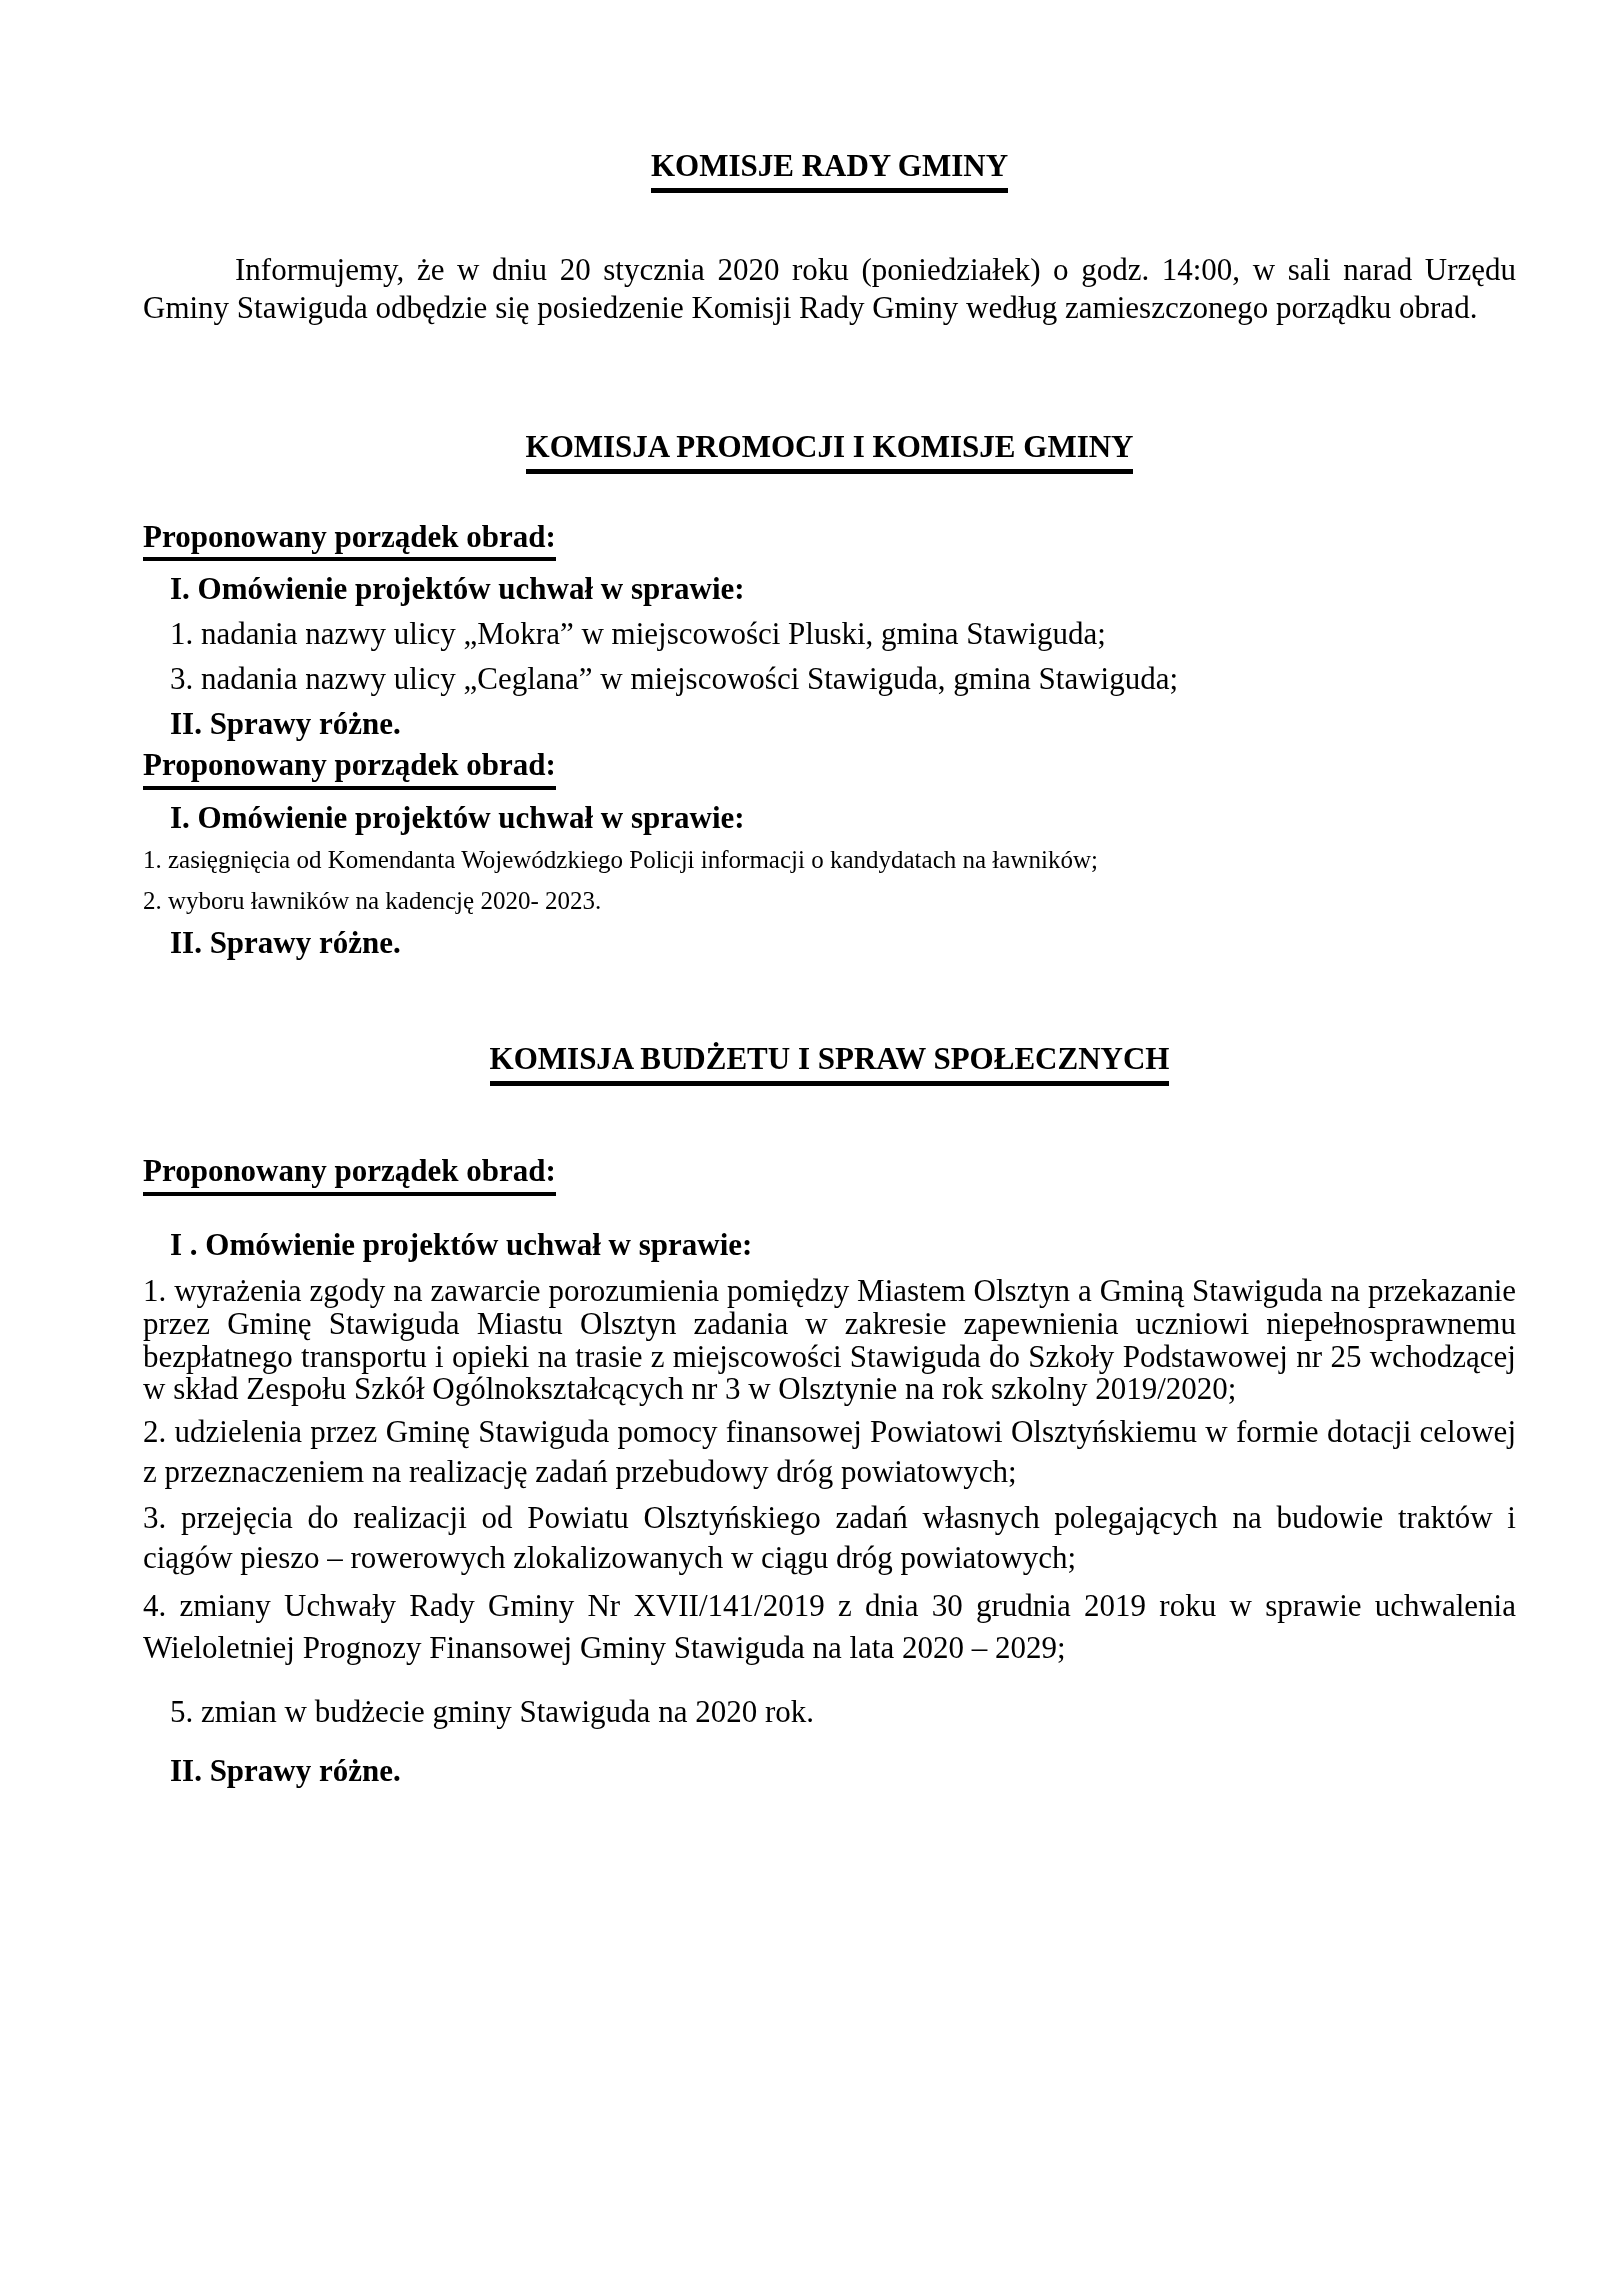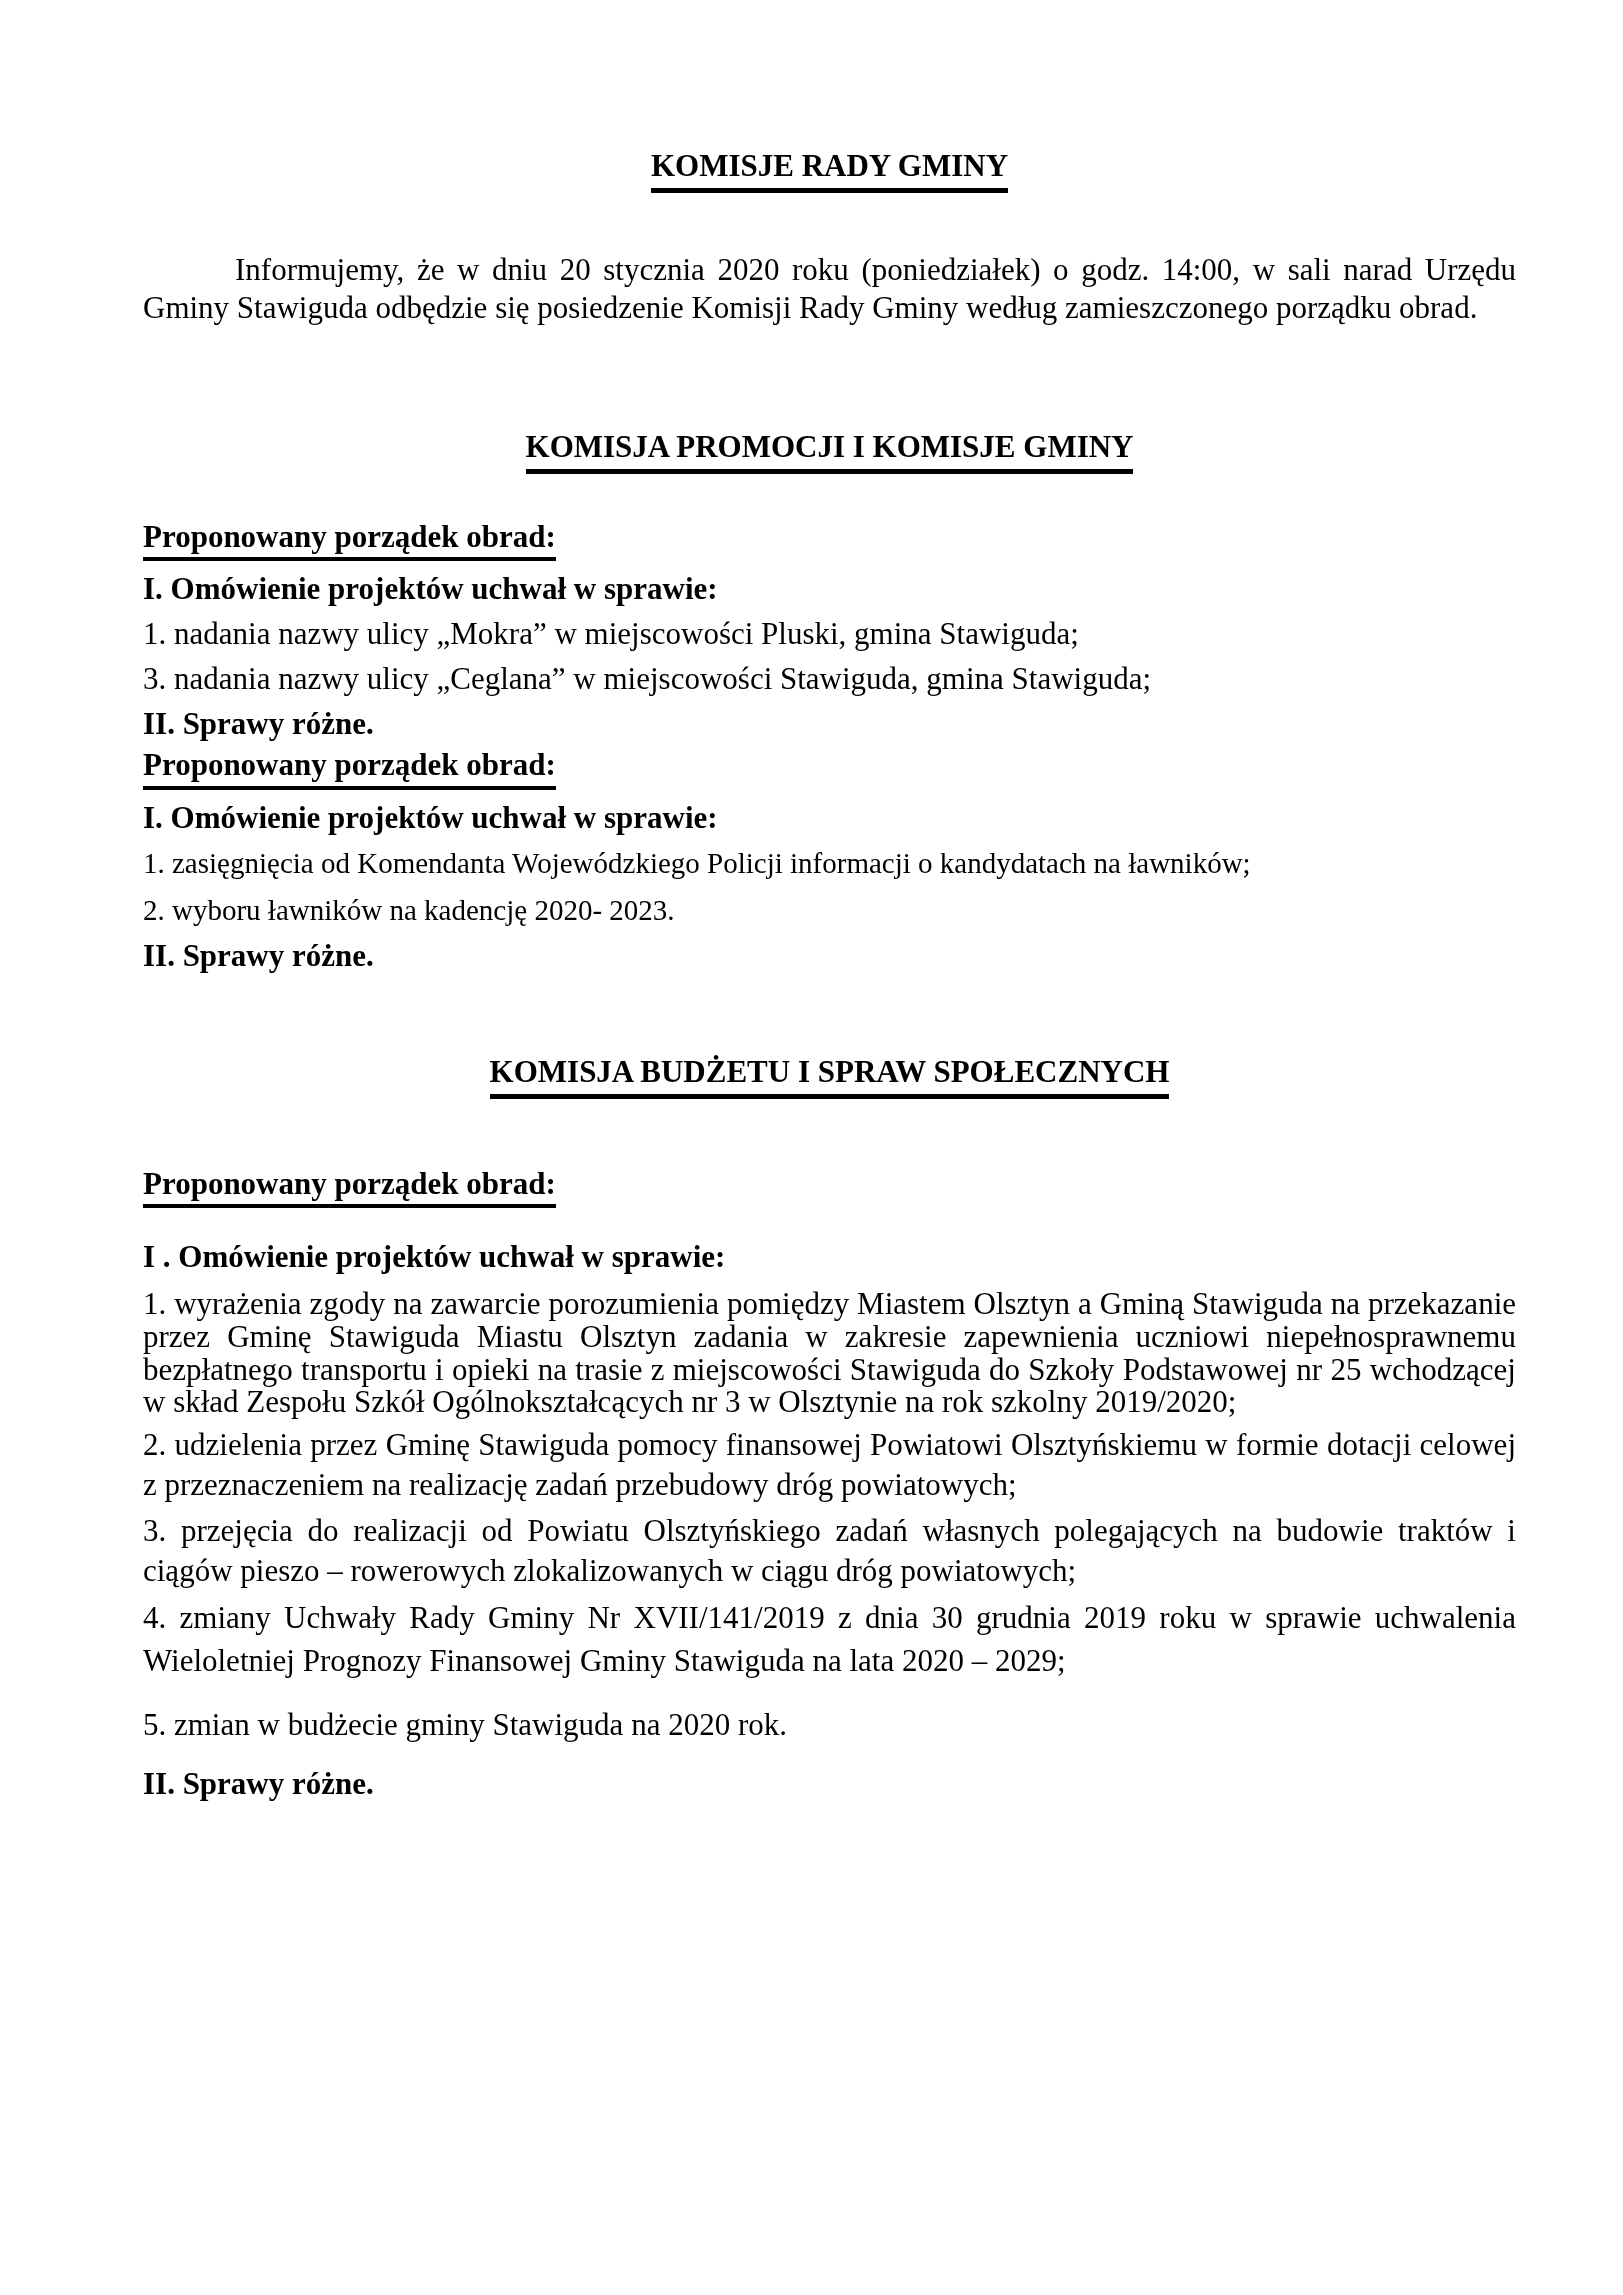--- a/index.html
+++ b/index.html
@@ -45,22 +45,22 @@
   }
 
   .h-wrap { font-weight: bold; }
   .h-wrap-1 { margin-top: 101px; margin-bottom: 44px; }
   .h-wrap-2 { margin-top: 81px; margin-bottom: 43px; }
   .h-wrap-3 { margin-top: 74px; margin-bottom: 66px; }
 
   .agenda-label { font-weight: bold; margin-bottom: 5.9px; }
   .agenda-label-3 { margin-bottom: 27px; }
 
-  .line { line-height: 1.45; }
-  .small-line { font-size: 29px; line-height: 1.62; }
+  .line { line-height: 1.45; margin-left: 27px; }
+  .small-line { font-size: 25px; line-height: 1.62; }
 
   .just { text-align: justify; }
   .tight { line-height: 1.05; margin-top: 8px; }
   .mid { line-height: 1.30; }
   .wide { line-height: 1.38; }
   .mt12 { margin-top: 5.9px; }
   .mt40 { margin-top: 19.6px; }
   .mt30 { margin-top: 14.7px; }
 </style>
 </head>

